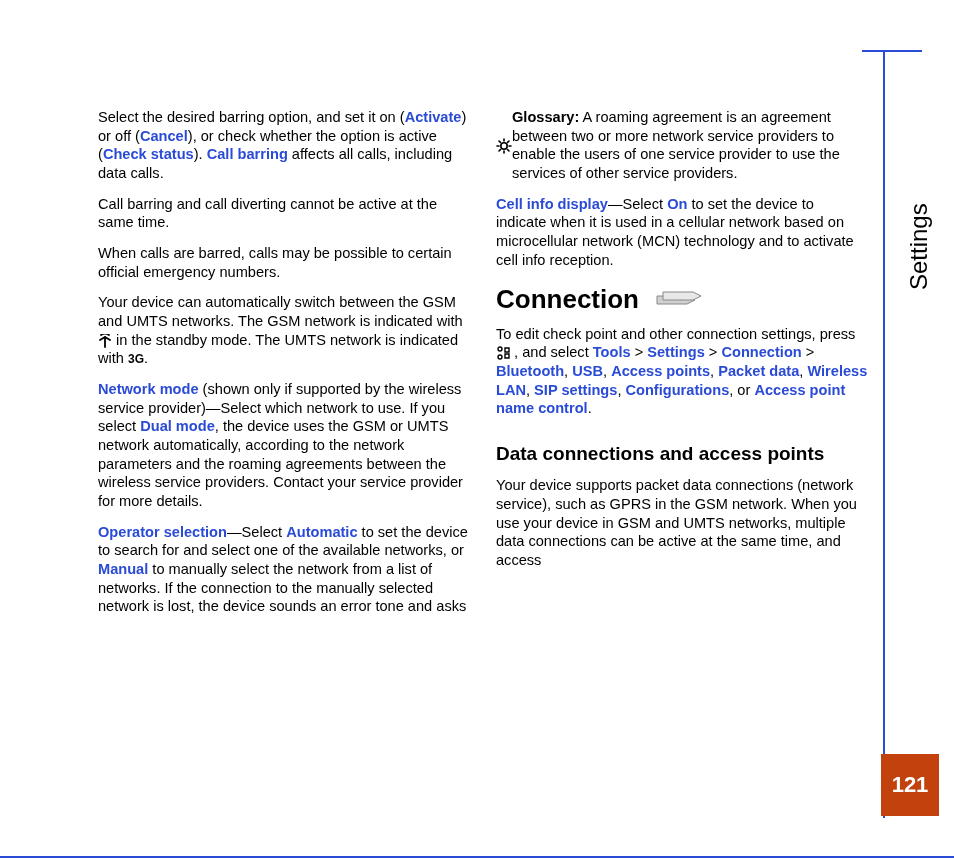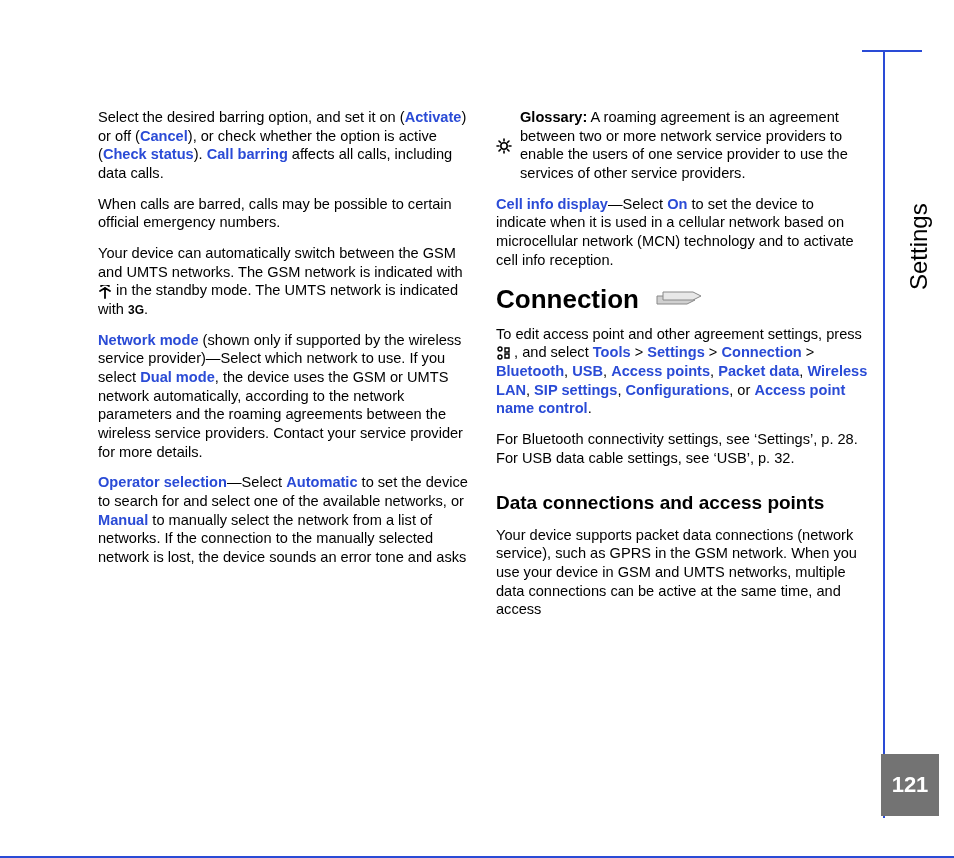--- a/index.html
+++ b/index.html
@@ -40,21 +40,21 @@
     display: flex;
     align-items: center;
     justify-content: flex-start;
   }
   .page-number-tab {
     position: absolute;
     right: 15px;
     bottom: 40px;
     width: 58px;
     height: 62px;
-    background: #737373;
+    background: #c2410c;
     color: #fff;
     font-size: 22px;
     font-weight: bold;
     display: flex;
     align-items: center;
     justify-content: center;
   }
   .side-line {
     position: absolute;
     right: 69px;
@@ -76,21 +76,21 @@
   }
   p { margin-bottom: 12px; }
   h2.net { font-size: 20px; font-weight: bold; margin: 6px 0 10px 0; }
   h1.conn {
     font-size: 26px; font-weight: bold; margin: 14px 0 8px 0;
     display: flex; align-items: center; gap: 12px;
   }
   h2.sub { font-size: 19px; font-weight: bold; margin: 24px 0 10px 0; }
   .b { color: #2a4bd6; font-weight: bold; }
   .glossary {
-    display: flex; gap: 8px; margin-bottom: 12px;
+    display: flex; gap: 0; margin-bottom: 12px;
   }
   .glossary .txt { flex: 1; }
   .ico {
     display: inline-flex;
     align-items: center;
     justify-content: center;
     vertical-align: middle;
   }
   .ico svg { display: block; }
 </style>
@@ -102,20 +102,21 @@
   <div class="side-line"></div>
   <div class="side-tab">Settings</div>
   <div class="page-number-tab">121</div>
 
   <div class="content">
 
     <div class="col">
       <p>
         <span>Select the desired barring option, and set it on (</span><span class="b">Activate</span><span>) or off (</span><span class="b">Cancel</span><span>), or check whether the option is active (</span><span class="b">Check status</span><span>). </span><span class="b">Call barring</span><span> affects all calls, including data calls.</span>
       </p>
+      <p>Call barring and call diverting cannot be active at the same time.</p>
       <p>When calls are barred, calls may be possible to certain official emergency numbers.</p>
 
 
       <p>
         <span>Your device can automatically switch between the GSM and UMTS networks. The GSM network is indicated with </span><span class="ico">
             <svg width="14" height="14" viewBox="0 0 14 14">
               <path d="M7 3 L7 13 M7 3 L2 6 M7 3 L12 6 M3 1 Q7 -2 11 1" stroke="#000" stroke-width="1.8" fill="none" stroke-linecap="round"></path>
             </svg>
           </span><span> in the standby mode. The UMTS network is indicated with </span><span class="ico" style="font-weight:bold;font-size:12px;">3G</span><span>.</span>
       </p>
@@ -151,29 +152,28 @@
         <span>Connection</span>
         <span class="ico">
           <svg width="54" height="28" viewBox="0 0 54 28">
             <path d="M6 10 h30 l8 4 l-8 4 h-30 z" fill="#d0d0d0" stroke="#888" stroke-width="1"></path>
             <path d="M12 6 h30 l8 4 l-8 4 h-30 z" fill="#e8e8e8" stroke="#888" stroke-width="1"></path>
           </svg>
         </span>
       </h1>
 
       <p>
-        <span>To edit access point and other agreement settings, press </span><span class="ico">
+        <span>To edit check point and other connection settings, press </span><span class="ico">
             <svg width="14" height="14" viewBox="0 0 14 14">
               <circle cx="4" cy="3" r="2" fill="none" stroke="#000" stroke-width="1.4"></circle>
               <circle cx="4" cy="11" r="2" fill="none" stroke="#000" stroke-width="1.4"></circle>
               <path d="M9 2 h4 v4 h-4 z M9 8 h4 v4 h-4 z" fill="none" stroke="#000" stroke-width="1.4"></path>
             </svg>
           </span><span> , and select </span><span class="b">Tools</span><span> &gt; </span><span class="b">Settings</span><span> &gt; </span><span class="b">Connection</span><span> &gt; </span><span class="b">Bluetooth</span><span>, </span><span class="b">USB</span><span>, </span><span class="b">Access points</span><span>, </span><span class="b">Packet data</span><span>, </span><span class="b">Wireless LAN</span><span>, </span><span class="b">SIP settings</span><span>, </span><span class="b">Configurations</span><span>, or </span><span class="b">Access point name control</span><span>.</span>
       </p>
 
-      <p>For Bluetooth connectivity settings, see ‘Settings’, p. 28. For USB data cable settings, see ‘USB’, p. 32.</p>
 
       <h2 class="sub">Data connections and access points</h2>
 
       <p>Your device supports packet data connections (network service), such as GPRS in the GSM network. When you use your device in GSM and UMTS networks, multiple data connections can be active at the same time, and access</p>
     </div>
   </div>
 </div>
 
 </body></html>

